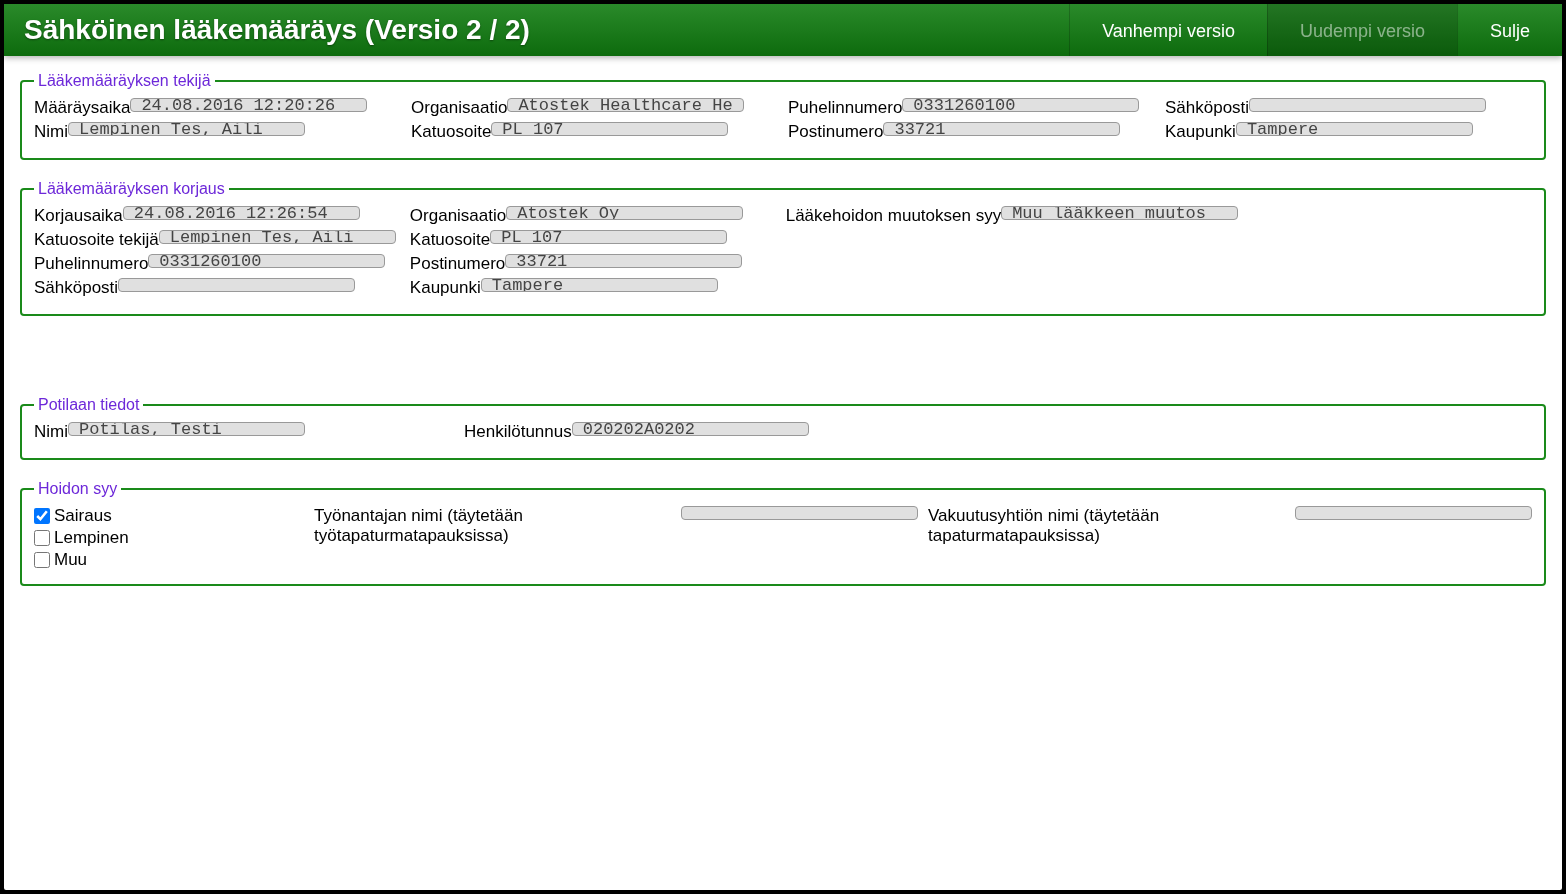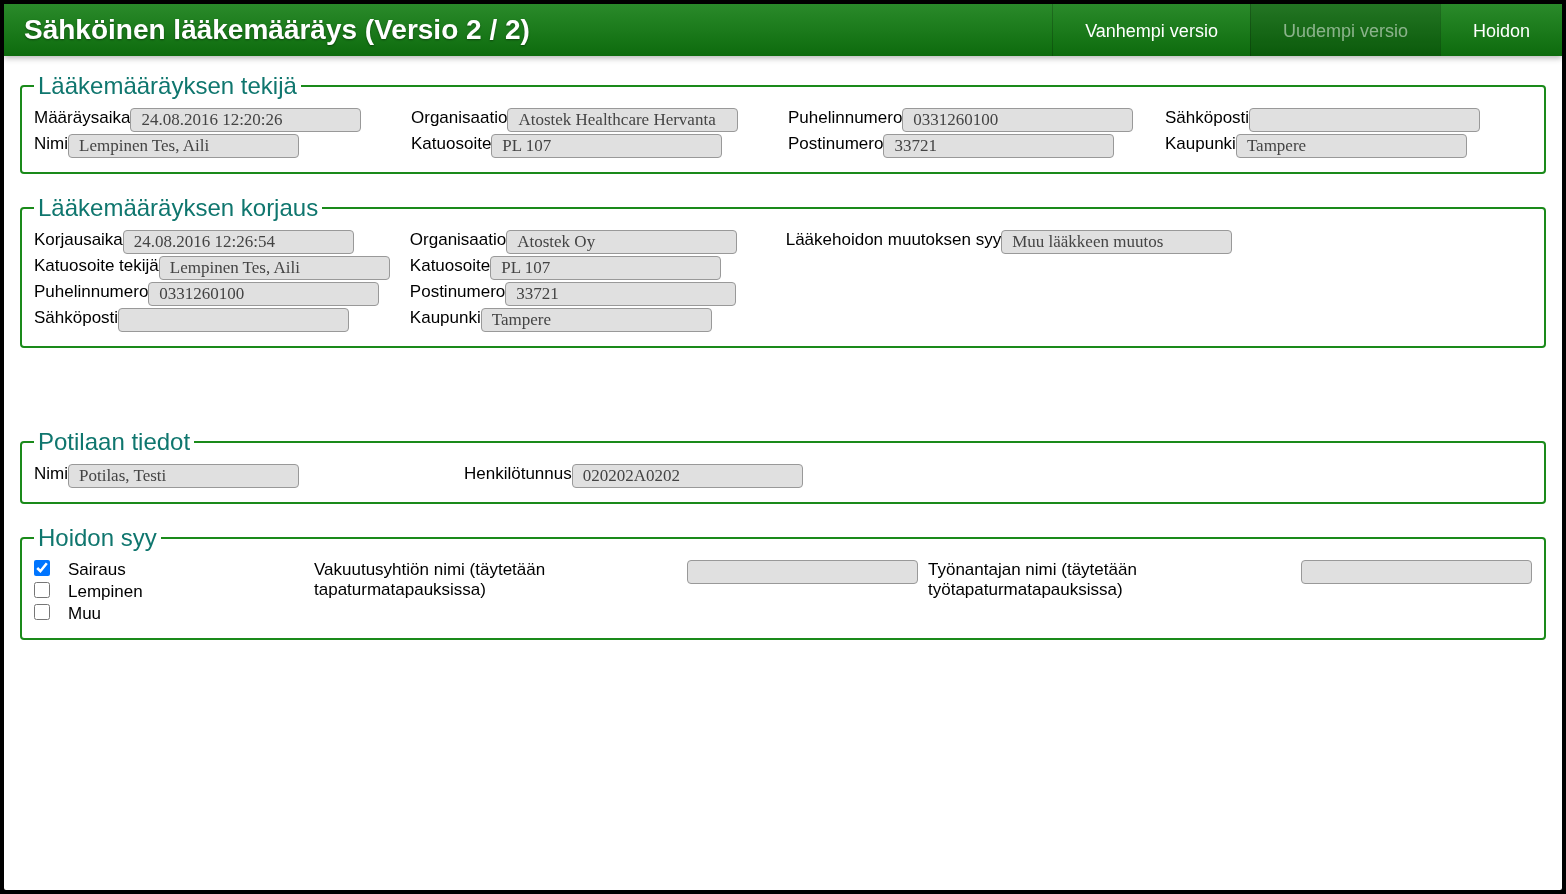--- a/index.html
+++ b/index.html
@@ -51,22 +51,22 @@
     .content {
       padding: 16px;
     }
     fieldset {
       border: 2px solid #1a8a1a;
       border-radius: 4px;
       margin-bottom: 20px;
       padding: 8px 12px 12px 12px;
     }
     legend {
-      color: #0f766e;
-      font-size: 24px;
+      color: #6d28d9;
+      font-size: 16px;
       padding: 0 4px;
     }
     .row {
       display: flex;
       gap: 10px;
       margin-bottom: 2px;
     }
     .field {
       flex: 1;
       display: flex;
@@ -77,27 +77,27 @@
       color: #000;
       margin-bottom: 2px;
     }
     .field input[type="text"], .ro-input {
       background: #e0e0e0;
       border: 1px solid #999;
       border-radius: 4px;
       padding: 6px 10px;
       font-size: 17px;
       color: #444;
-      height: 24px;
-      font-family: Liberation Serif, serif;
+      height: 14px;
+      font-family: Liberation Mono, monospace;
     }
     .checkbox-row {
       display: flex;
-      align-items: flex-start;
-      gap: 18px;
+      align-items: center;
+      gap: 4px;
       margin-bottom: 2px;
     }
     .checkbox-row input[type="checkbox"] {
       width: 16px;
       height: 16px;
     }
     .checkbox-row label {
       font-size: 17px;
     }
     .hoidon-layout {
@@ -118,21 +118,21 @@
   </style>
 </head>
 <body>
 
 <div class="window">
   <div class="header">
     <div class="header-title">Sähköinen lääkemääräys (Versio 2 / 2)</div>
     <div class="header-buttons">
       <button class="header-btn">Vanhempi versio</button>
       <button class="header-btn disabled">Uudempi versio</button>
-      <button class="header-btn">Hoidon</button>
+      <button class="header-btn">Sulje</button>
     </div>
   </div>
 
   <div class="content">
 
     <fieldset>
       <legend>Lääkemääräyksen tekijä</legend>
       <div class="row">
         <div class="field">
           <label>Määräysaika</label>
@@ -251,25 +251,25 @@
             <input type="checkbox" style="">
             <label>Lempinen</label>
           </div>
           <div class="checkbox-row">
             <input type="checkbox" style="">
             <label>Muu</label>
           </div>
         </div>
         <div class="hoidon-inputs">
           <div class="field">
+            <label>Työnantajan nimi (täytetään työtapaturmatapauksissa)</label>
+            <input type="text" class="ro-input" value="" style="">
+          </div>
+          <div class="field">
             <label>Vakuutusyhtiön nimi (täytetään tapaturmatapauksissa)</label>
             <input type="text" class="ro-input" value="" style="">
           </div>
-          <div class="field">
-            <label>Työnantajan nimi (täytetään työtapaturmatapauksissa)</label>
-            <input type="text" class="ro-input" value="" style="">
-          </div>
         </div>
       </div>
     </fieldset>
 
   </div>
 </div>
 
 </body></html>

